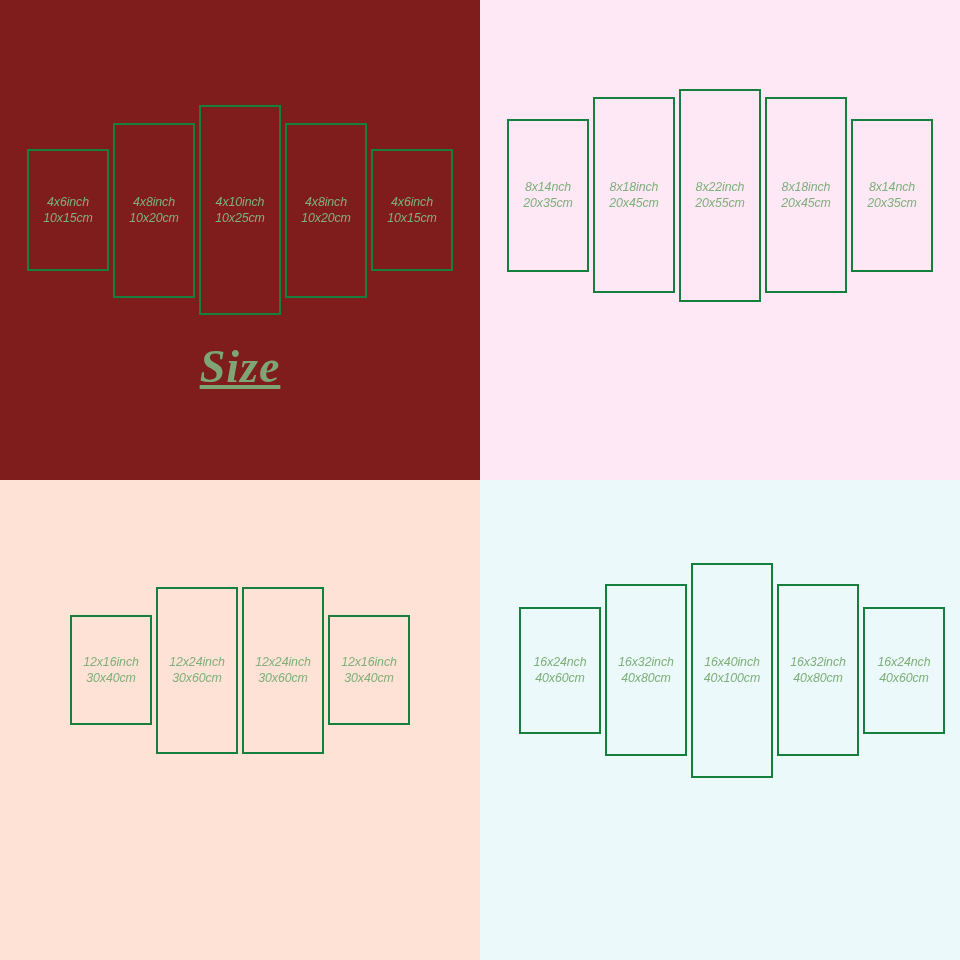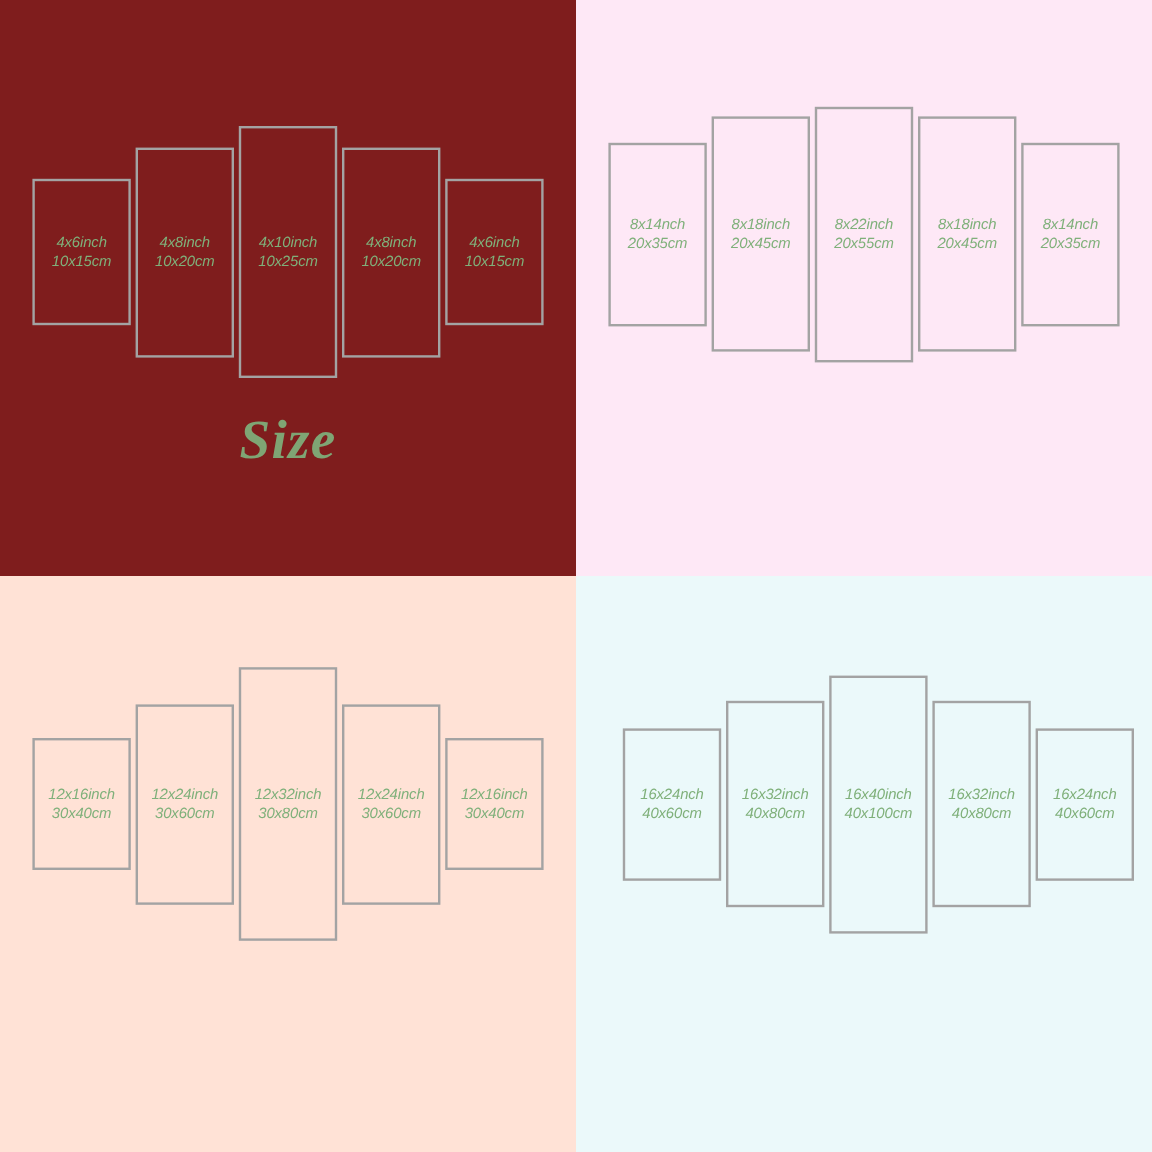--- a/index.html
+++ b/index.html
@@ -26,21 +26,21 @@
     position:absolute;
     left:0;
     width:480px;
     height:230px;
     display:flex;
     align-items:center;
     justify-content:center;
   }
   .panel{
     position:relative;
-    border:2px solid #a3a3a3;
+    border:2px solid #15803d;
     box-sizing:border-box;
     display:flex;
     align-items:center;
     justify-content:center;
     flex-direction:column;
     margin:0 2px;
     background:transparent;
   }
   .panel-label{
     position:absolute;
@@ -60,20 +60,21 @@
   .title{
     position:absolute;
     left:0;width:480px;
     text-align:center;
     font-family:"Liberation Serif", "DejaVu Serif", serif;
     font-weight:bold;
     font-style:italic;
     font-size:46px;
     letter-spacing:1px;
     color:#7fa574;
+    text-decoration:underline;
   }
 </style>
 </head>
 <body>
 
 <div id="board">
     <div class="quadrant" style="background: #7f1d1d; padding-left: 16px;">
       <div class="cluster" style="top: 95px;">
         <div class="panel" style="width: 82px; height: 122px;">
           <div class="panel-label"><span class="l1">4x6inch</span><span class="l2">10x15cm</span></div>
@@ -113,23 +114,20 @@
       </div>
     </div>
     <div class="quadrant" style="background: rgb(255, 226, 214);">
       <div class="cluster" style="top: 75px;">
         <div class="panel" style="width: 82px; height: 110px;">
           <div class="panel-label"><span class="l1">12x16inch</span><span class="l2">30x40cm</span></div>
         </div>
         <div class="panel" style="width: 82px; height: 167px;">
           <div class="panel-label"><span class="l1">12x24inch</span><span class="l2">30x60cm</span></div>
         </div>
-        <div class="panel" style="width: 82px; height: 228px;">
-          <div class="panel-label"><span class="l1">12x32inch</span><span class="l2">30x80cm</span></div>
-        </div>
         <div class="panel" style="width: 82px; height: 167px;">
           <div class="panel-label"><span class="l1">12x24inch</span><span class="l2">30x60cm</span></div>
         </div>
         <div class="panel" style="width: 82px; height: 110px;">
           <div class="panel-label"><span class="l1">12x16inch</span><span class="l2">30x40cm</span></div>
         </div>
       </div>
     </div>
     <div class="quadrant" style="background: rgb(235, 249, 250);">
       <div class="cluster" style="top: 75px; padding-left: 12px;">

